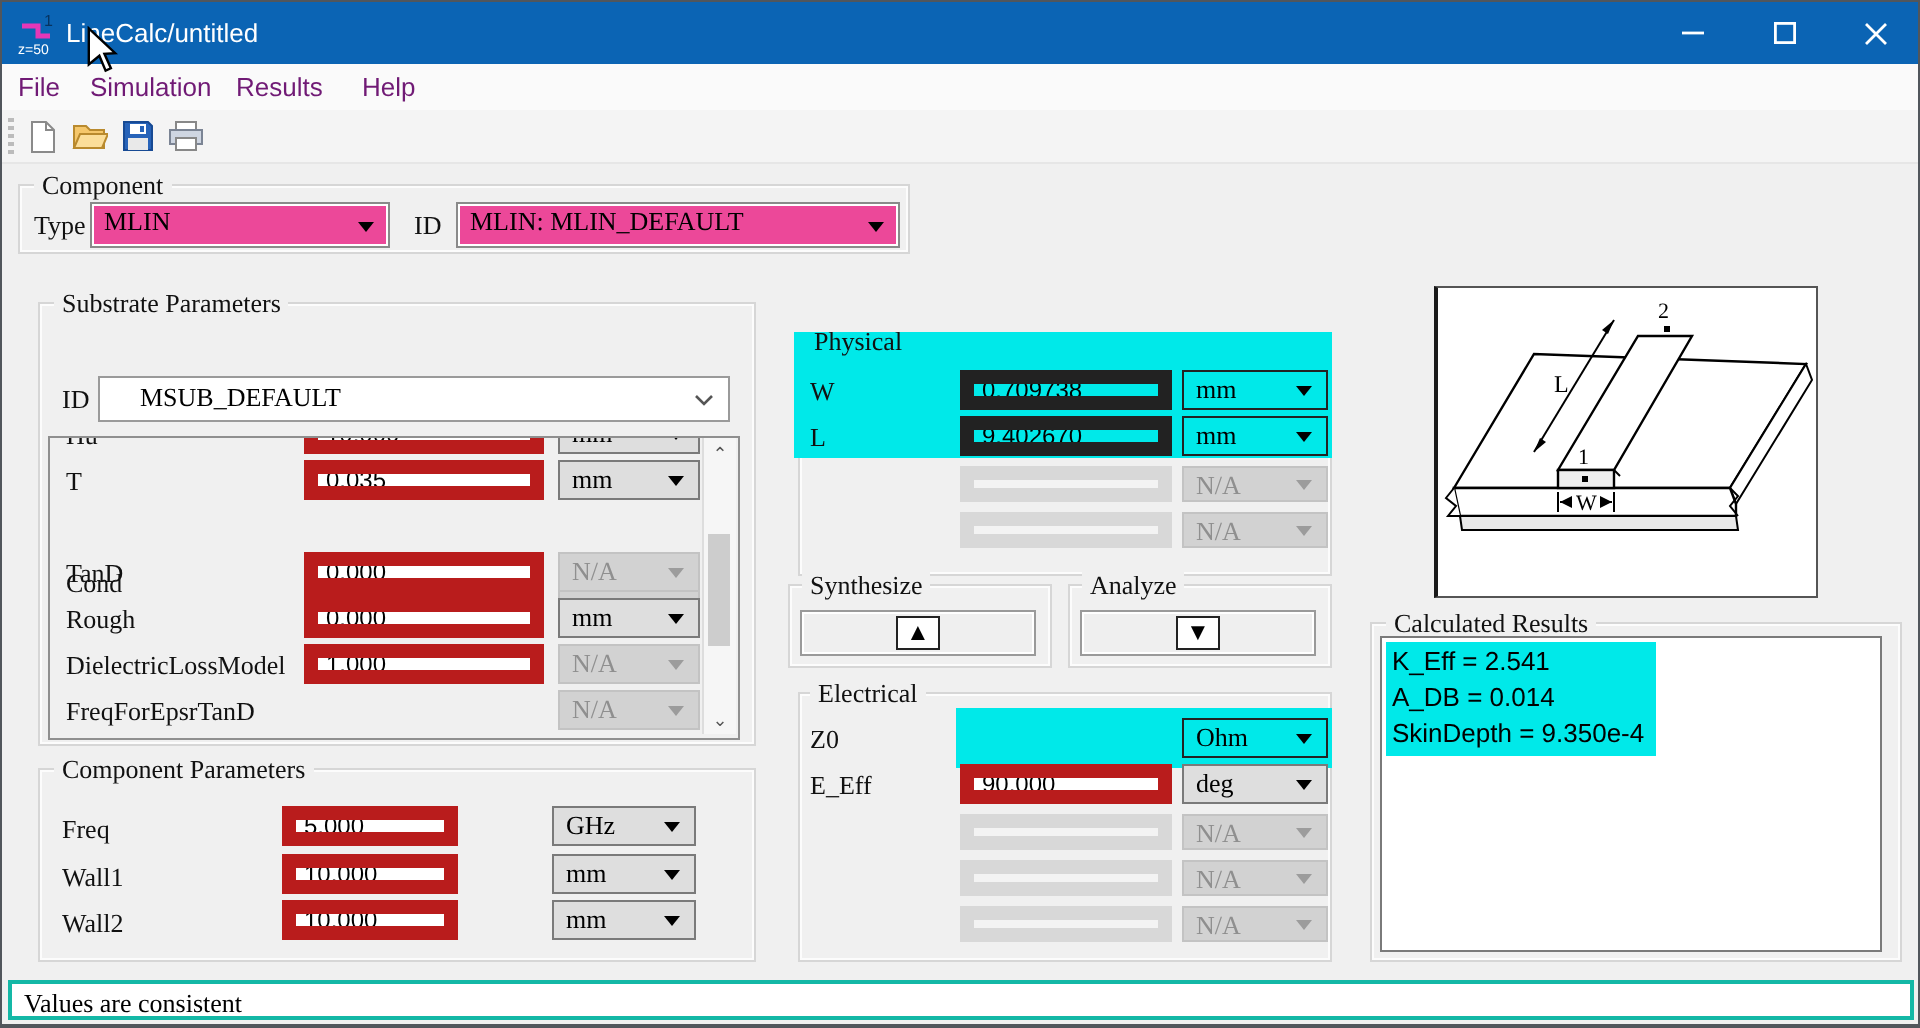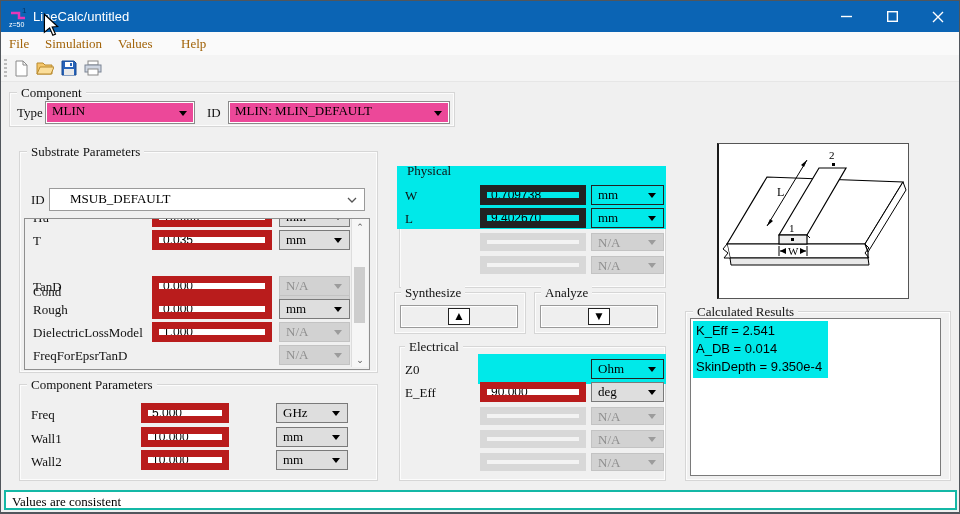--- a/index.html
+++ b/index.html
@@ -12,21 +12,21 @@
   }
   
   .titlebar{ position:absolute; left:0; top:0; width:960px; height:31px; background:#0b64b4; }
   .title-text{ position:absolute; left:32px; top:8px; color:#fff; font-size:13px; }
   .appicon{ position:absolute; left:7px; top:4px; width:24px; height:24px; }
   .winbtn{ position:absolute; top:0; width:46px; height:31px; display:flex; align-items:center; justify-content:center; }
   .winbtn svg{ display:block; }
   .cursor{ position:absolute; left:40px; top:12px; z-index:50; }
   
   .menubar{ position:absolute; left:0; top:31px; width:960px; height:23px; background:#fafafa; }
-  .menu-item{ position:absolute; top:4px; font-size:13px; color:#a16207; cursor:default;font-family:Liberation Serif, serif; }
+  .menu-item{ position:absolute; top:4px; font-size:13px; color:#701a75; cursor:default; }
   .toolbar{ position:absolute; left:0; top:54px; width:960px; height:26px; background:#f4f4f4; border-bottom:1px solid #e6e6e6;}
   .grip{ position:absolute; left:3px; top:4px; width:3px; height:18px;
          background-image:repeating-linear-gradient(#bbb 0 2px, transparent 2px 4px); }
   .tbtn{ position:absolute; top:3px; width:22px; height:20px; display:flex; align-items:center; justify-content:center; }
   
   .group{ position:absolute; border:1px solid #d6d6d6; box-shadow:inset 0 0 0 1px #fcfcfc; }
   .glabel{ position:absolute; z-index:6; font:13px "Liberation Serif",serif; color:#111;
            background:var(--bg); padding:0 4px; white-space:nowrap; }
   .glabel.oncyan{ background:transparent; }
   .rlabel{ position:absolute; z-index:6; font:13px "Liberation Serif",serif; color:#111; white-space:nowrap; }
@@ -97,21 +97,21 @@
         </svg>
     </div>
   </div>
   <svg class="cursor" width="20" height="24" viewBox="0 0 13 20">
     <path d="M1 1 L1 16 L5.4 12.4 L8 18.6 L10.2 17.6 L7.5 11.6 L12 11.3 Z" fill="#fff" stroke="#000" stroke-width="1"></path>
   </svg>
 
   <div class="menubar">
     <span class="menu-item" style="left:8px;">File</span>
     <span class="menu-item" style="left:44px;">Simulation</span>
-    <span class="menu-item" style="left:117px;">Values</span>
+    <span class="menu-item" style="left:117px;">Results</span>
     <span class="menu-item" style="left:180px;">Help</span>
   </div>
 
   <div class="toolbar">
     <div class="grip"></div>
     <div class="tbtn" style="left:9px;">
       <svg width="16" height="17" viewBox="0 0 16 17">
         <path d="M3 1 h7 l4 4 v11 h-11 z" fill="#fff" stroke="#8a8a8a"></path>
           <path d="M10 1 v4 h4" fill="none" stroke="#8a8a8a"></path>
       </svg>

